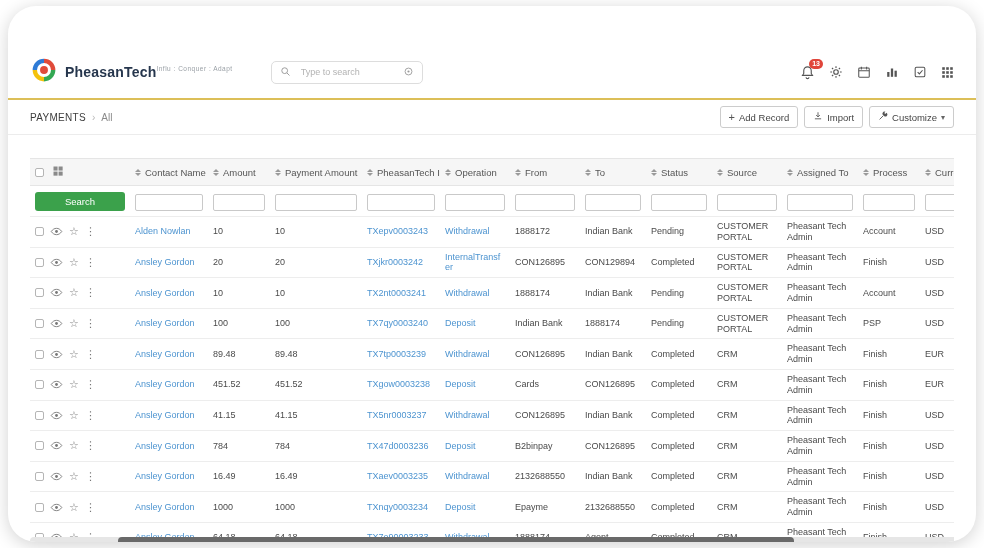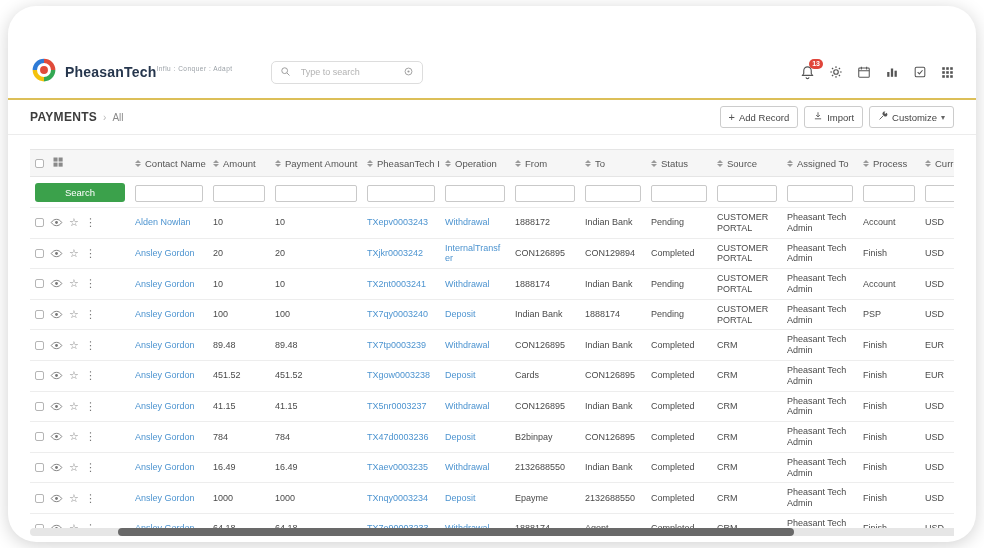--- a/index.html
+++ b/index.html
@@ -33,34 +33,34 @@
   .tic { position:relative; display:inline-flex; cursor:pointer; }
   .badge {
     position:absolute; top:-6px; right:-8px; background:#e0453a; color:#fff;
     font-size:7px; font-weight:bold; padding:1px 3px; border-radius:7px; line-height:1.2;
   }
 
   .divider { height:2px; background:#dcbf58; }
 
   
   .bcbar { display:flex; align-items:center; padding:6px 22px; border-bottom:1px solid #ececec; }
-  .bc-section { font-size:12px; font-weight:bold; color:#3d3d3d; letter-spacing:.3px; }
+  .bc-section { font-size:10px; font-weight:normal; color:#3d3d3d; letter-spacing:.3px; }
   .bc-sep { color:#b8b8b8; margin:0 6px; font-size:10px; }
   .bc-cur { font-size:10px; color:#8a8a8a; }
   .bar-actions { margin-left:auto; display:flex; gap:6px; }
   .btn {
     display:inline-flex; align-items:center; gap:4px;
     background:#fff; border:1px solid #ccc; border-radius:3px;
     font-size:9.5px; color:#444; padding:4px 8px; cursor:pointer; font-family:inherit;
   }
   .btn .plus { font-size:11px; color:#555; line-height:1; }
   .btn .caret { font-size:8px; color:#666; }
 
   
-  .table-area { margin:14px 22px 0 22px; position:relative; overflow:hidden; }
+  .table-area { margin:23px 22px 0 22px; position:relative; overflow:hidden; }
   table { border-collapse:collapse; table-layout:fixed; width:945px; }
   thead th {
     background:#f6f6f6; border-top:1px solid #e5e5e5; border-bottom:1px solid #e5e5e5;
     font-size:9.5px; font-weight:normal; color:#555; text-align:left;
     padding:6px 5px; white-space:nowrap; overflow:hidden;
   }
   .sort { display:inline-flex; flex-direction:column; align-items:center; gap:1px; margin-right:4px; vertical-align:middle; cursor:pointer; }
   .sort i { display:block; width:0; height:0; border-left:3px solid transparent; border-right:3px solid transparent; }
   .sort i.u { border-bottom:3.5px solid #9a9a9a; }
   .sort i.d { border-top:3.5px solid #9a9a9a; }

